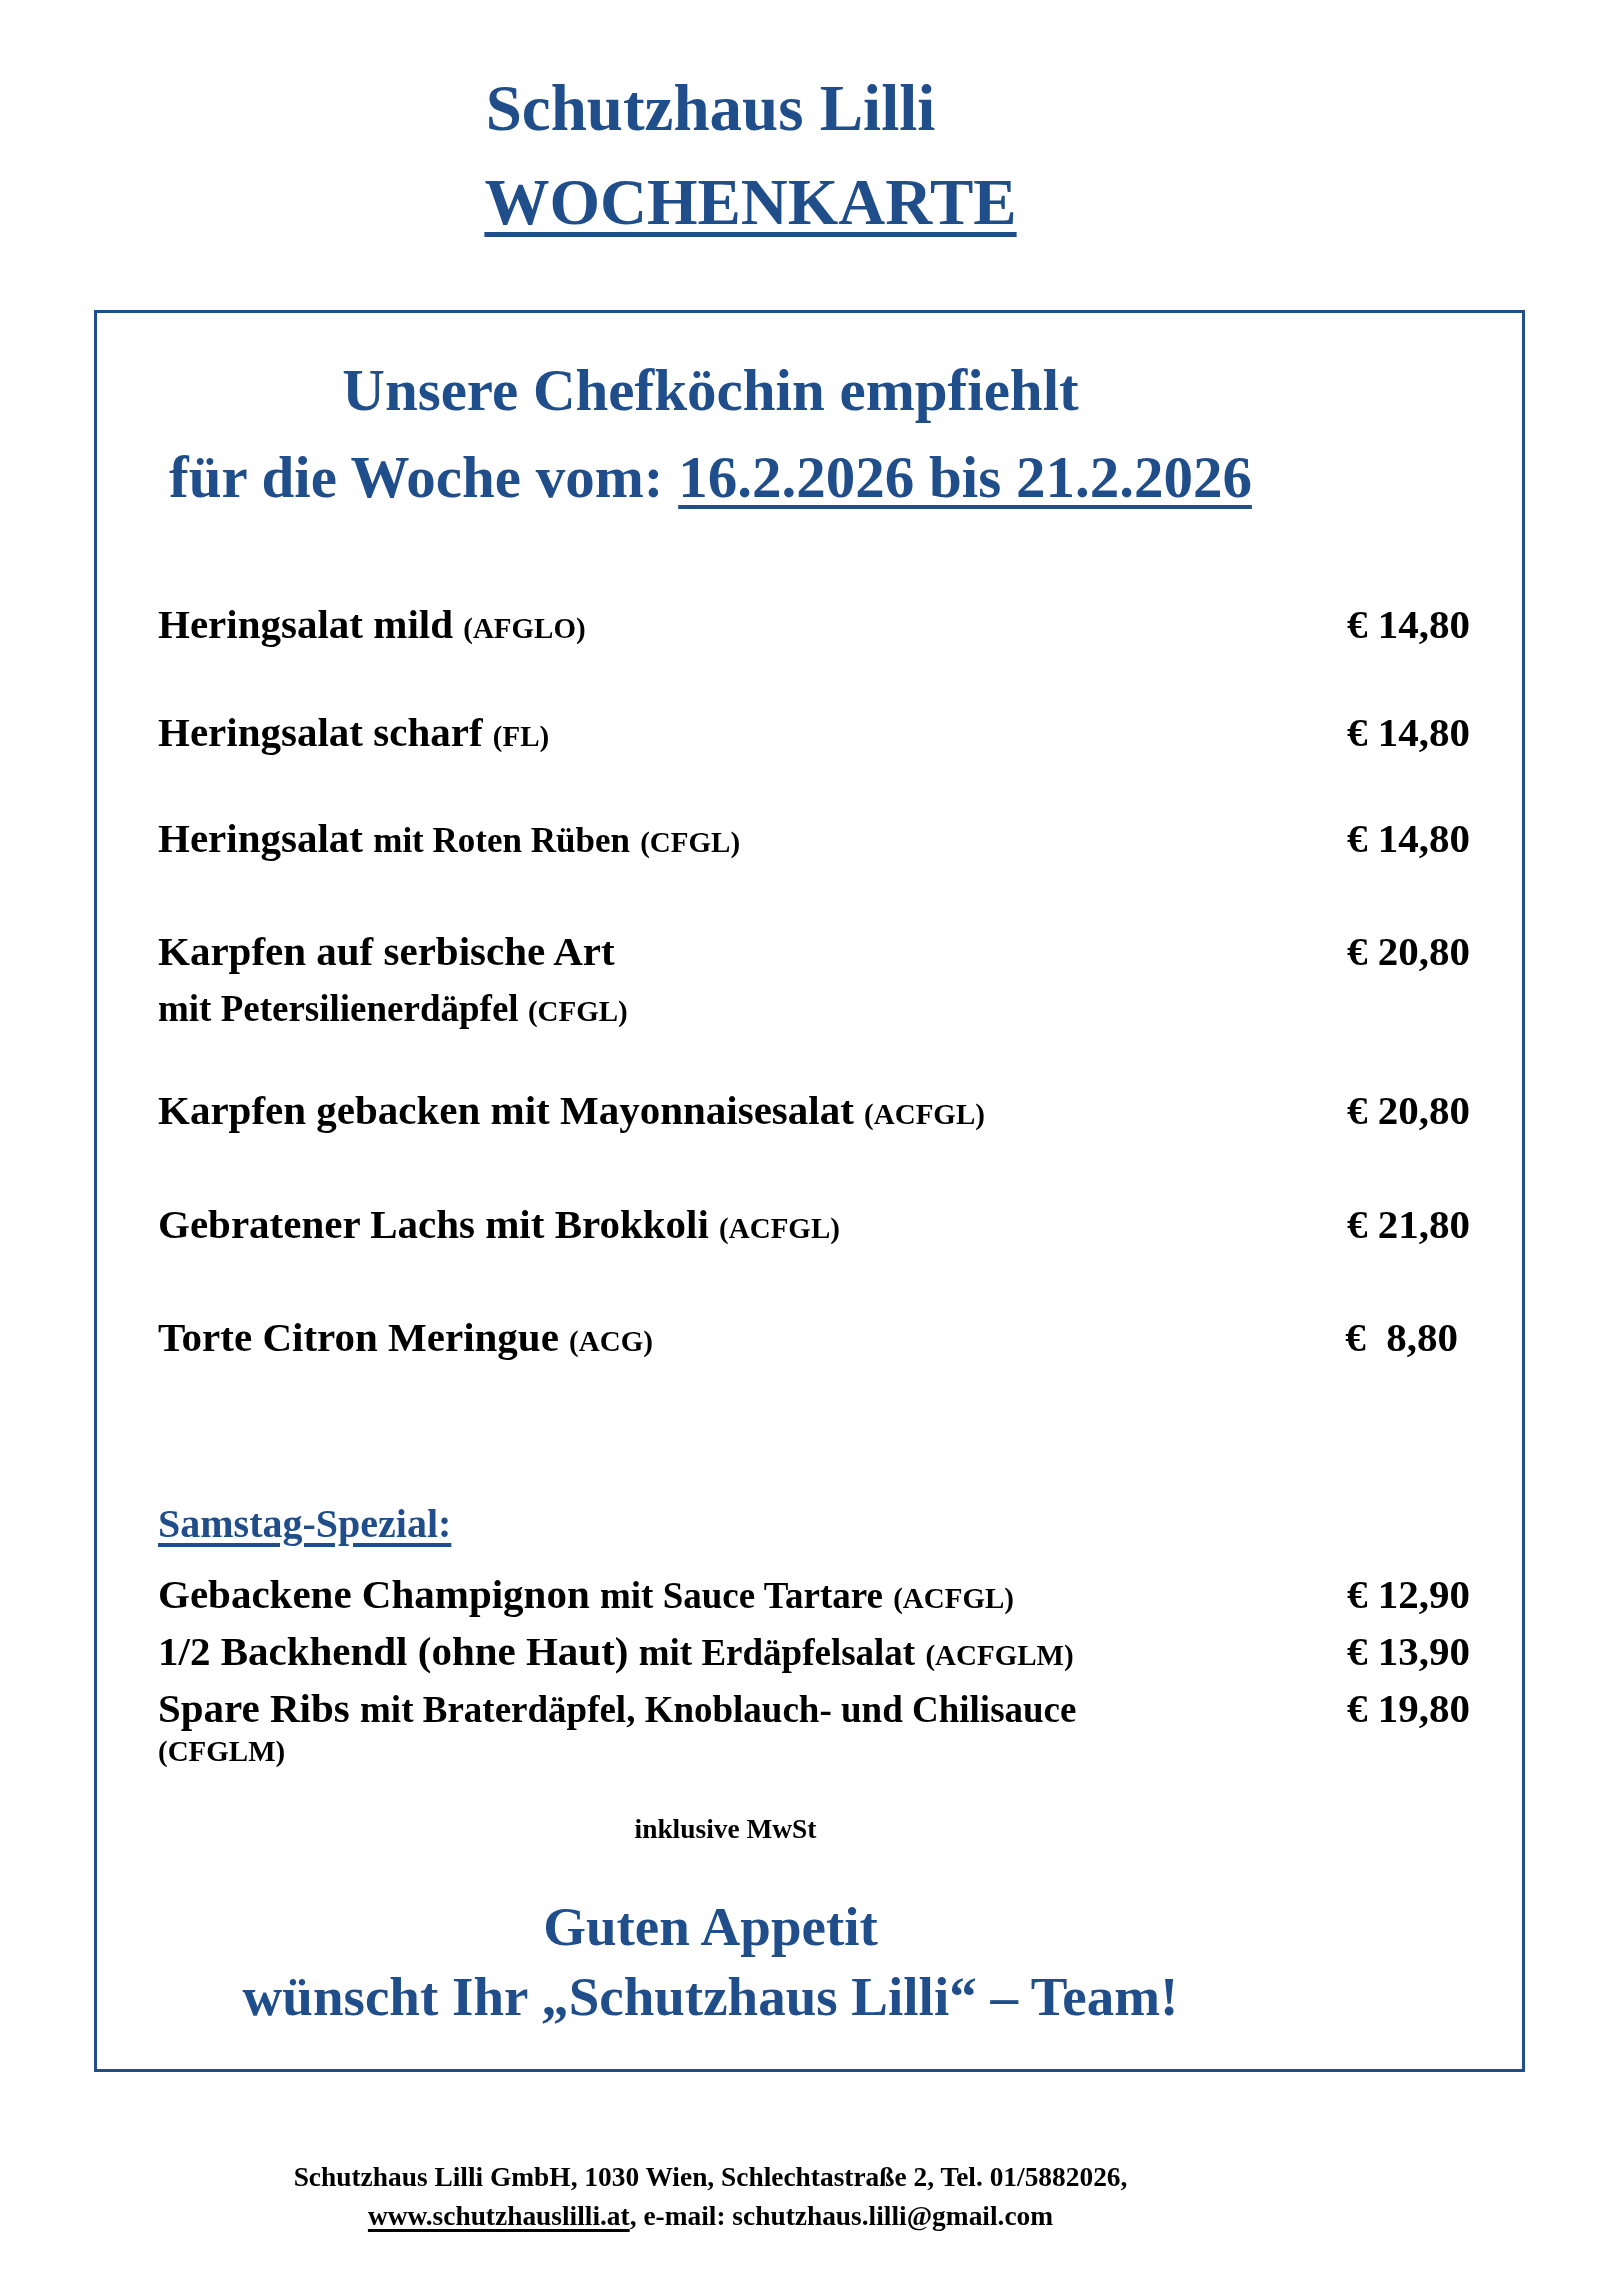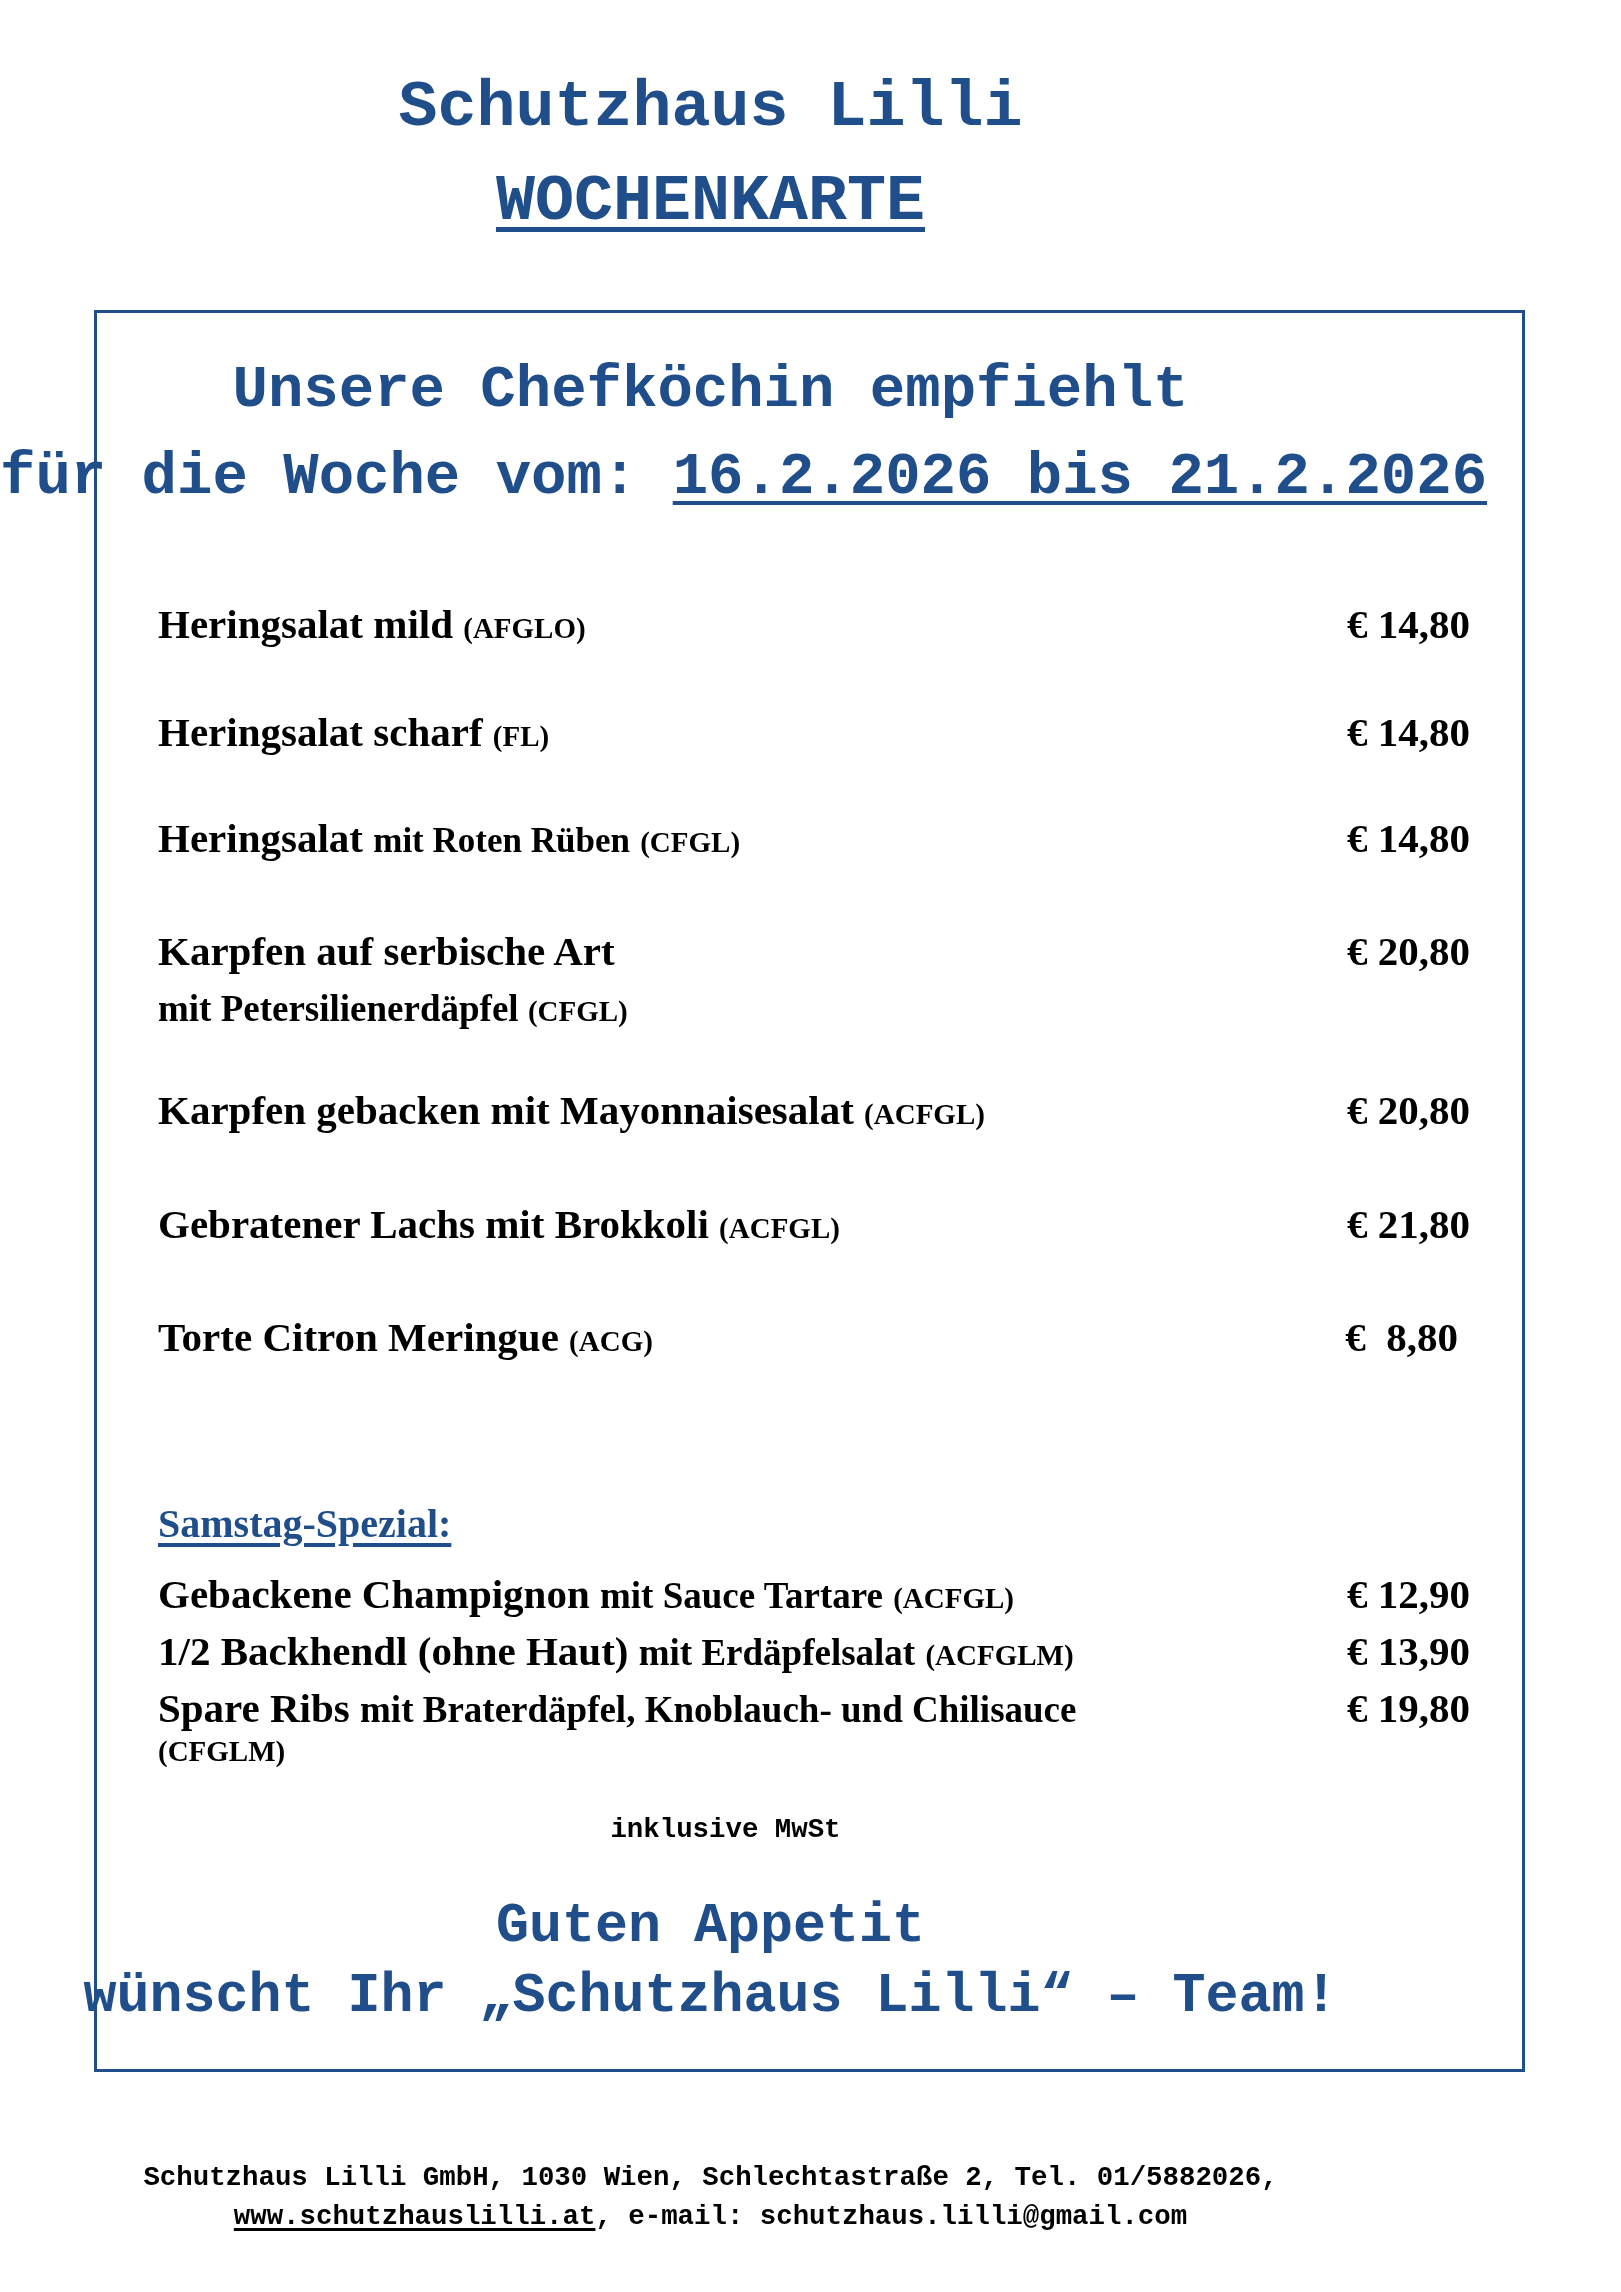--- a/index.html
+++ b/index.html
@@ -1,22 +1,22 @@
 <!DOCTYPE html>
 <html><head>
 <meta charset="utf-8">
 <style>
   html, body { margin:0; padding:0; background:#ffffff; }
   body { width:1621px; height:2293px; position:relative; overflow:hidden;
          font-family:"Liberation Serif", "DejaVu Serif", serif; font-weight:bold; color:#000; }
   .abs { position:absolute; white-space:nowrap; }
   .blue { color:#1f4e8a; }
-  .center { left:0; width:1421px; text-align:center;font-family:Liberation Mono, monospace; }
+  .center { left:0; width:1421px; text-align:center; }
   .title1 { top:69px; font-size:65px; line-height:78px; }
-  .title2 { top:163px; font-size:65px; line-height:78px; }
+  .title2 { top:163px; font-size:65px; line-height:78px;margin-left:40px; }
   .title2 span { text-decoration:underline; text-decoration-thickness:4.9px; text-underline-offset:7.8px; }
   .box { position:absolute; left:94px; top:310px; width:1425px; height:1756px;
          border:3.9px solid #1f4e8a; }
   .sub1 { top:356px; font-size:59px; line-height:69px; }
   .sub2 { top:443px; font-size:59px; line-height:69px; }
   .sub2 .u { text-decoration:underline; text-decoration-thickness:3.9px; text-underline-offset:7.8px; }
   .item { left:158px; font-size:41px; line-height:49px; }
   .item .name { text-decoration-thickness:3.9px; text-underline-offset:5.9px; }
   .item .small { font-size:29px; }
   .price { right:151px; font-size:41px; line-height:49px; text-align:right; }

